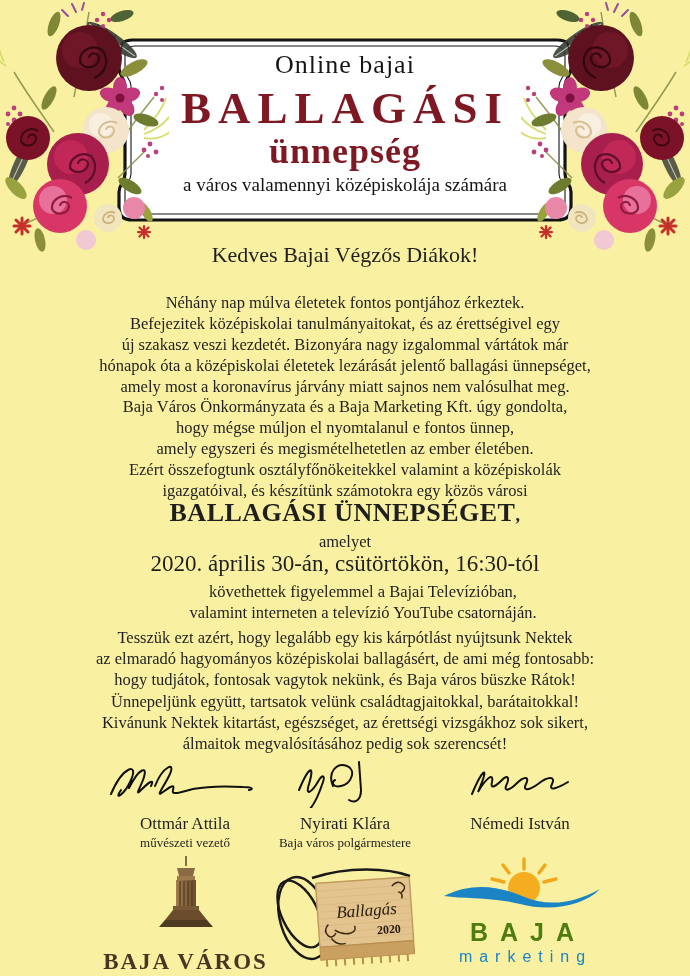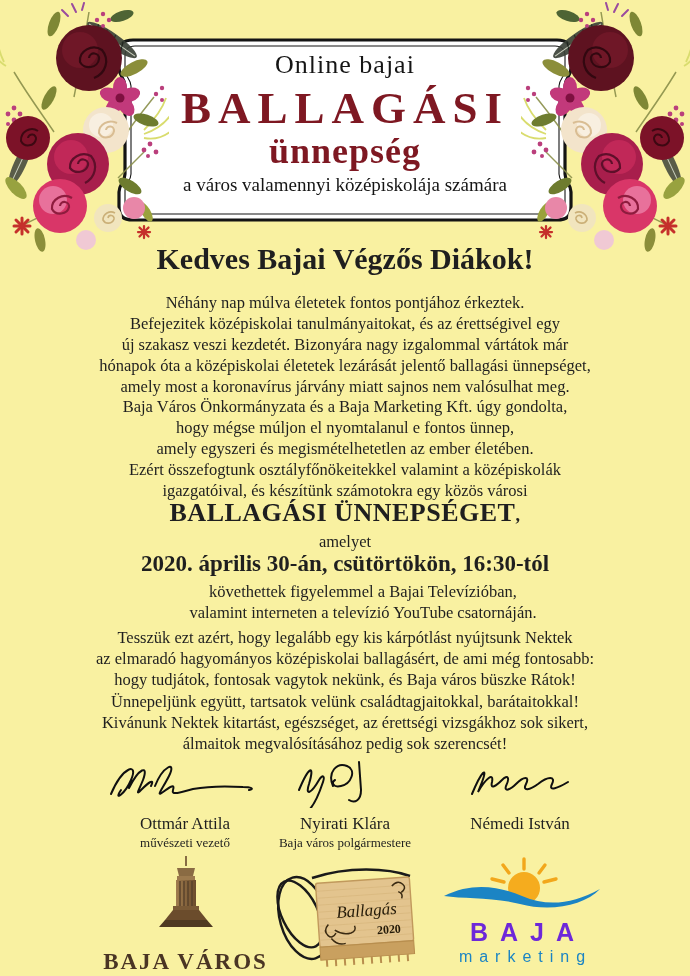--- a/index.html
+++ b/index.html
@@ -14,47 +14,47 @@
   .kicker{font-size:26px;color:#151515;letter-spacing:1px;}
   .main-title{font-size:45px;font-weight:bold;color:#7e1822;letter-spacing:7px;margin-top:2px;}
   .script-sub{font-size:36px;font-weight:bold;color:#7e1822;margin-top:-4px;letter-spacing:1px;}
   .tagline{font-size:19px;color:#151515;margin-top:2px;}
 
   .floral{position:absolute;top:2px;z-index:3;}
   .floral.left{left:-6px;}
   .floral.right{right:-6px;transform:scaleX(-1);}
 
   
-  .greeting{top:242px;font-size:30px;font-weight:bold;}
+  .greeting{top:242px;font-size:22px;font-weight:normal;}
   .para{white-space:pre-line;font-size:16.5px;line-height:21px;}
   .p1{top:292px;} .p2{top:396px;} .p3{top:627px;} .p4{top:691px;}
   .event-name{top:498px;font-size:26px;font-weight:bold;letter-spacing:.5px;}
   .event-name .suffix{font-size:18px;}
   .connector{top:532px;font-size:16.5px;}
-  .datetime{top:551px;font-size:23px;font-weight:bold;}
+  .datetime{top:551px;font-size:23px;font-weight:normal;}
   .broadcast{top:581px;padding-left:18px;}
 
   
   .signatures{top:756px;height:100px;padding-left:36px;}
   .sig-col{position:absolute;text-align:center;}
   .sig-col.c0{left:80px;width:210px;}
   .sig-col.c1{left:258px;width:174px;}
   .sig-col.c2{left:424px;width:192px;}
   .sig-name{font-size:17px;margin-top:2px;}
   .sig-role{font-size:13px;margin-top:1px;}
 
   
   .logos{top:856px;height:120px;}
   .logo-col{position:absolute;text-align:center;}
   .logo-city{left:98px;width:175px;}
   .logo-badge{left:270px;width:150px;}
   .logo-mkt{left:433px;width:178px;}
   .city-name{font-size:23px;color:#4a3524;letter-spacing:2px;margin-top:13px;font-weight:bold;}
   .city-sub{font-family:"Liberation Sans",sans-serif;font-size:10px;color:#c9ac6e;letter-spacing:4px;margin-top:7px;}
-  .mkt-name{font-family:"Liberation Sans",sans-serif;font-size:25px;font-weight:bold;color:#6d28d9;letter-spacing:12px;text-indent:12px;margin-top:-2px;}
+  .mkt-name{font-family:"Liberation Sans",sans-serif;font-size:25px;font-weight:bold;color:#4d7c0f;letter-spacing:12px;text-indent:12px;margin-top:-2px;}
   .mkt-sub{font-family:"Liberation Sans",sans-serif;font-size:16px;color:#1b84c4;letter-spacing:7px;text-indent:7px;margin-top:1px;}
 </style>
 </head>
 <body>
 
 <div class="frame">
   <svg class="border" width="460" height="188" viewBox="0 0 460 188">
     <path d="M18 4 L442 4 C452 4 456 8 456 18 L456 32 C456 40 450 42 450 50 L450 138 C450 146 456 148 456 156 L456 170 C456 180 452 184 442 184 L18 184 C8 184 4 180 4 170 L4 156 C4 148 10 146 10 138 L10 50 C10 42 4 40 4 32 L4 18 C4 8 8 4 18 4 Z" fill="#ffffff" stroke="#141414" stroke-width="3.2"></path>
     <path d="M20 10 L440 10 C447 10 450 13 450 20 L450 34 C450 41 444 43 444 50 L444 138 C444 145 450 147 450 154 L450 168 C450 175 447 178 440 178 L20 178 C13 178 10 175 10 168 L10 154 C10 147 16 145 16 138 L16 50 C16 43 10 41 10 34 L10 20 C10 13 13 10 20 10 Z" fill="none" stroke="#141414" stroke-width="1.1"></path>
   </svg>

